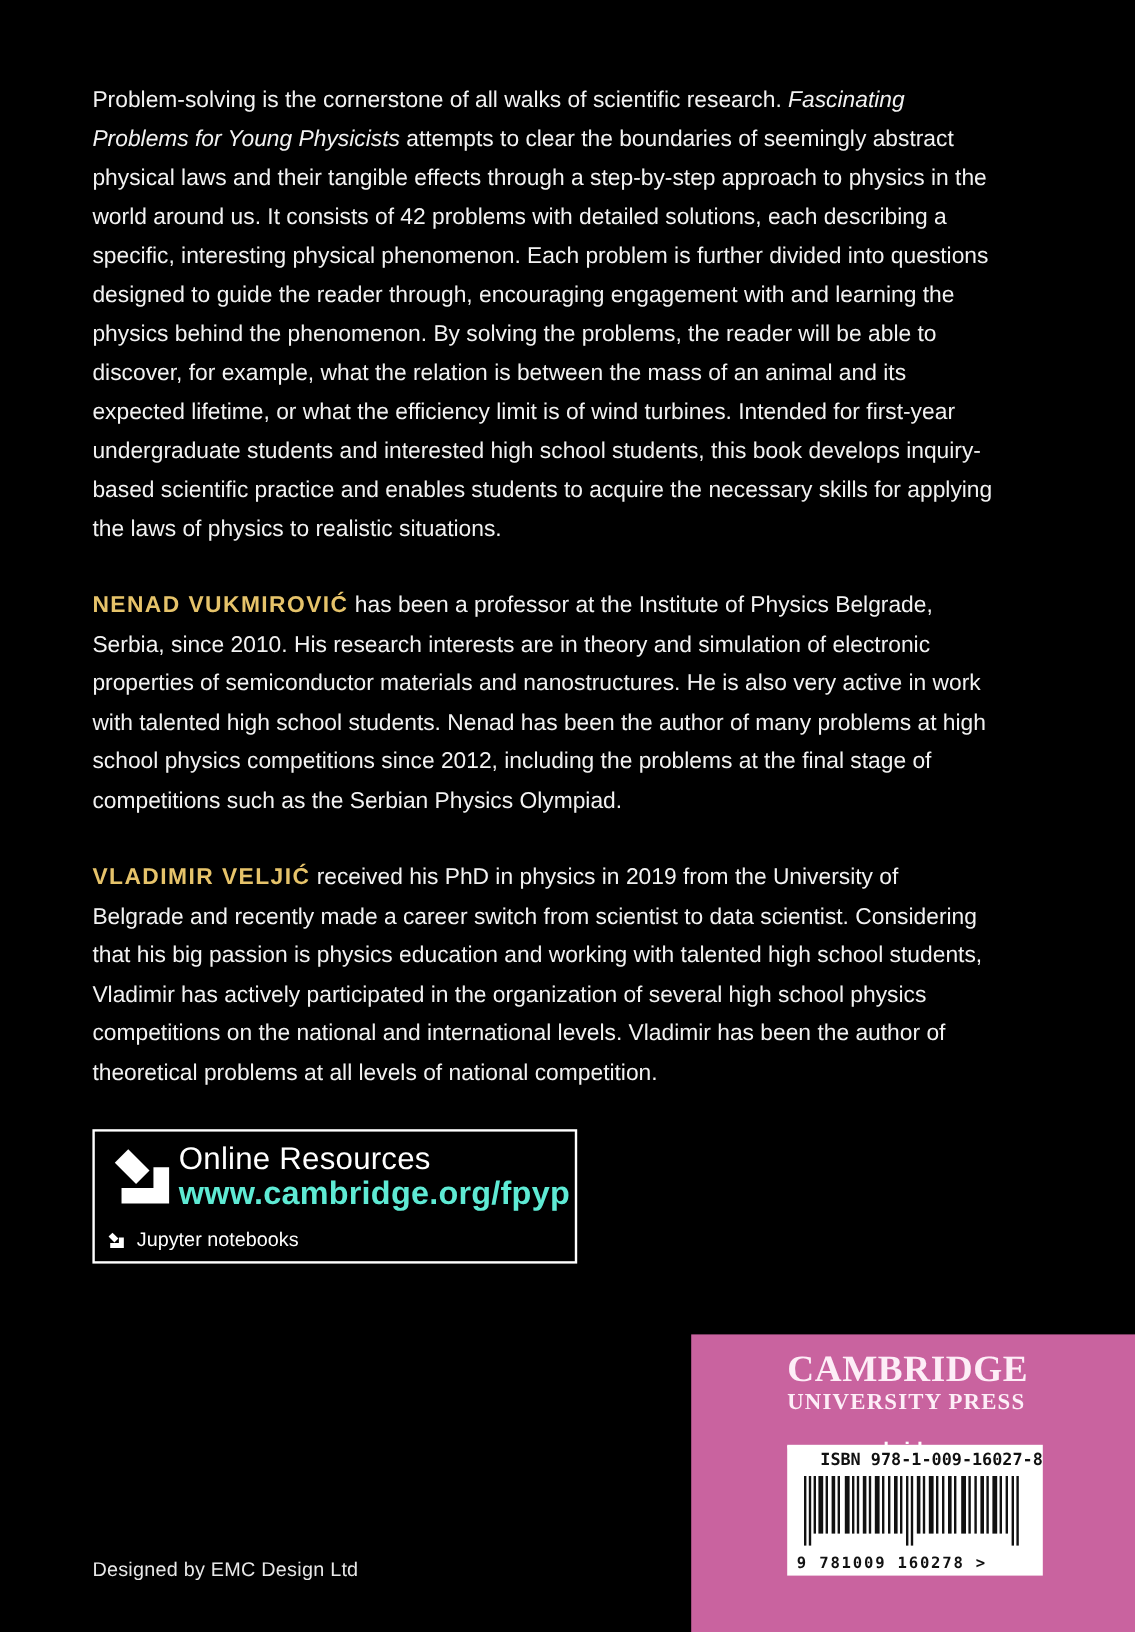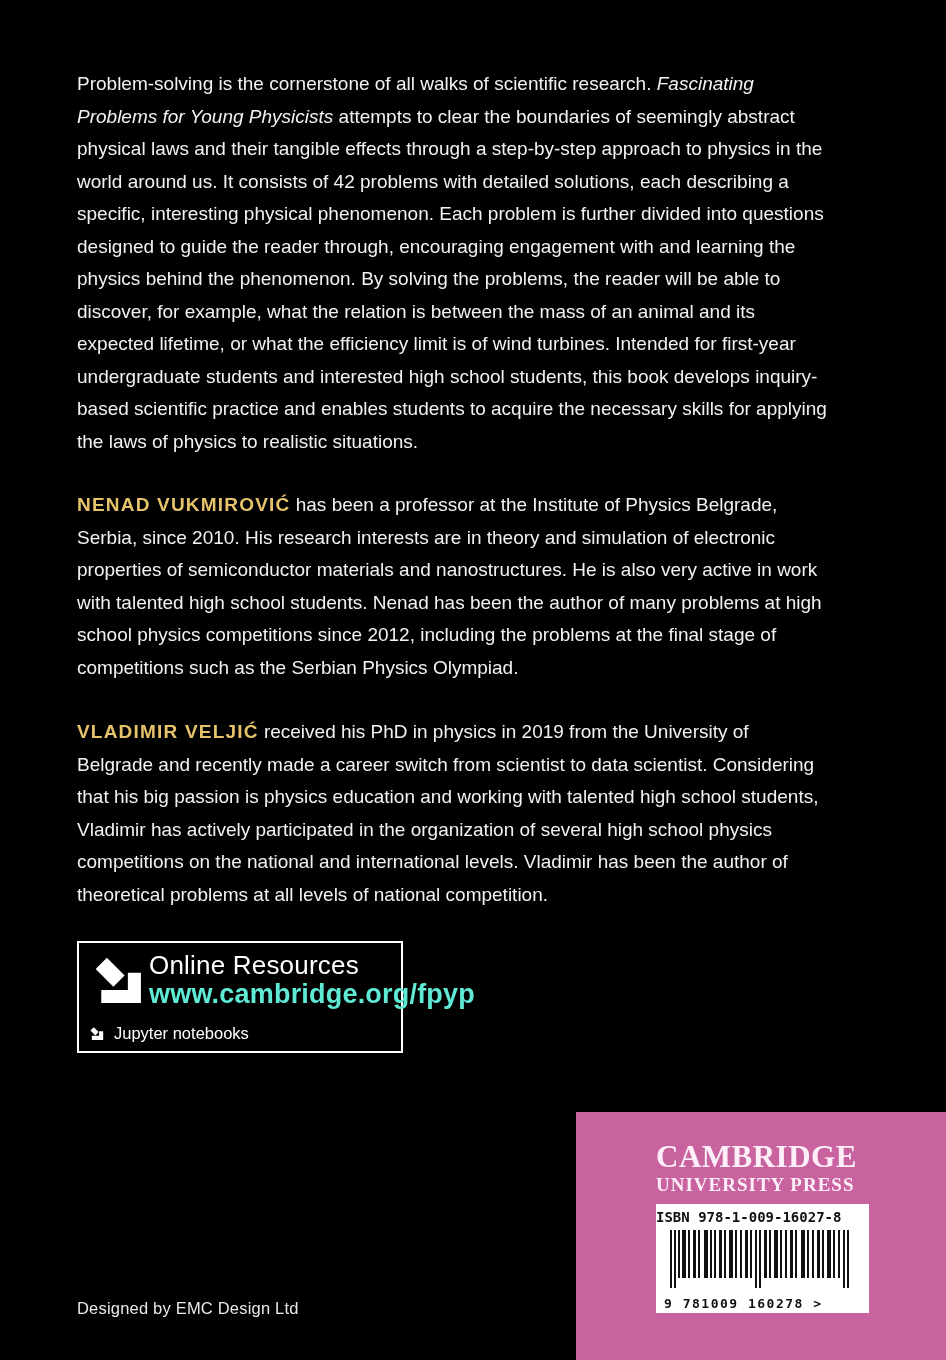--- a/index.html
+++ b/index.html
@@ -28,21 +28,21 @@
   .author-name {
     color: #e6c36a;
     font-weight: 700;
     letter-spacing: 1.2px;
   }
   
   .resources-box {
     position: absolute;
     left: 77px;
     top: 941px;
-    width: 326px;
+    width: 404px;
     height: 112px;
     border: 2px solid #ffffff;
     box-sizing: border-box;
     background: #000;
   }
   .big-arrow { position: absolute; left: 12px; top: 10px; width: 56px; height: 58px; }
   .res-label {
     position: absolute; left: 70px; top: 7px;
     font-size: 26px; font-weight: 400; color: #fff; letter-spacing: 0.2px;
   }
@@ -65,42 +65,42 @@
     position: absolute; left: 77px; top: 1299px;
     font-size: 16.5px; color: #e8e8e8; letter-spacing: 0.2px;
   }
   
   .publisher-panel {
     position: absolute;
     left: 576px; top: 1112px;
     width: 370px; height: 248px;
     background: #c9639f;
   }
-  .publisher-logo { position: absolute; left: 80px; top: 28px; color: #ffffff; }
+  .publisher-logo { position: absolute; left: 80px; top: 12px; color: #ffffff; }
   .publisher-name {
     font-family: "Liberation Serif", "DejaVu Serif", serif;
     font-weight: 700; font-size: 31px; letter-spacing: 0.5px; line-height: 34px;
     color: #fdeef7;
   }
   .publisher-press {
     font-family: "Liberation Serif", "DejaVu Serif", serif;
     font-weight: 700; font-size: 19px; letter-spacing: 1px; line-height: 22px;
     color: #fdeef7;
   }
   .publisher-website {
     font-size: 17.5px; font-weight: 700; margin-top: 18px; color: #ffffff;
   }
   .isbn-box {
     position: absolute; left: 80px; top: 92px;
     width: 213px; height: 109px;
     background: #ffffff; color: #111;
   }
   .isbn-label {
     position: absolute; top: 5px; left: 0; right: 0;
-    text-align: left;
+    text-align: right;
     font-family: "DejaVu Sans Mono", monospace;
     font-size: 14px; font-weight: 700; letter-spacing: 0px;
     white-space: nowrap;
   }
   .barcode-svg { position: absolute; left: 10px; top: 26px; }
   .barcode-digits {
     position: absolute; left: 8px; right: 4px; bottom: 2px;
     font-family: "DejaVu Sans Mono", monospace;
     font-size: 13px; font-weight: 700; letter-spacing: 1.5px;
     white-space: nowrap; color: #111;

